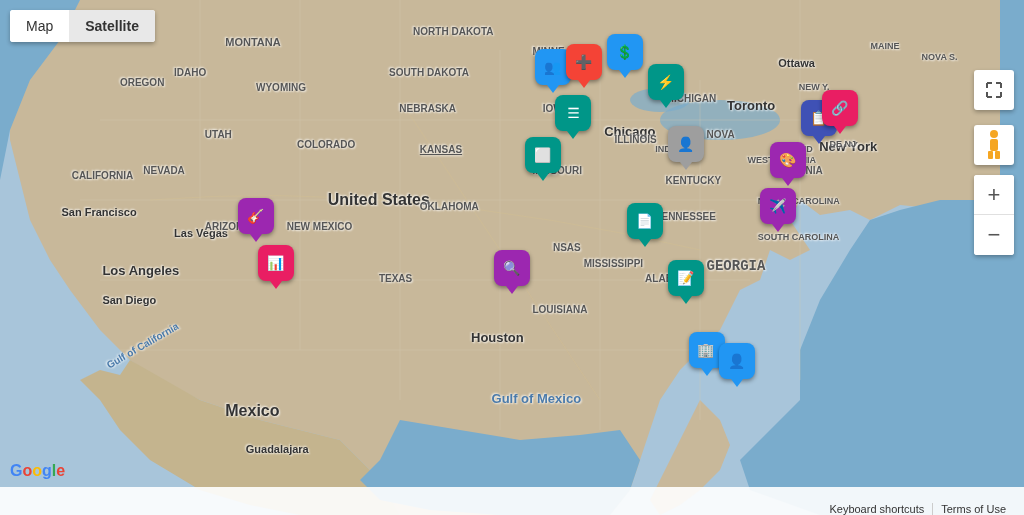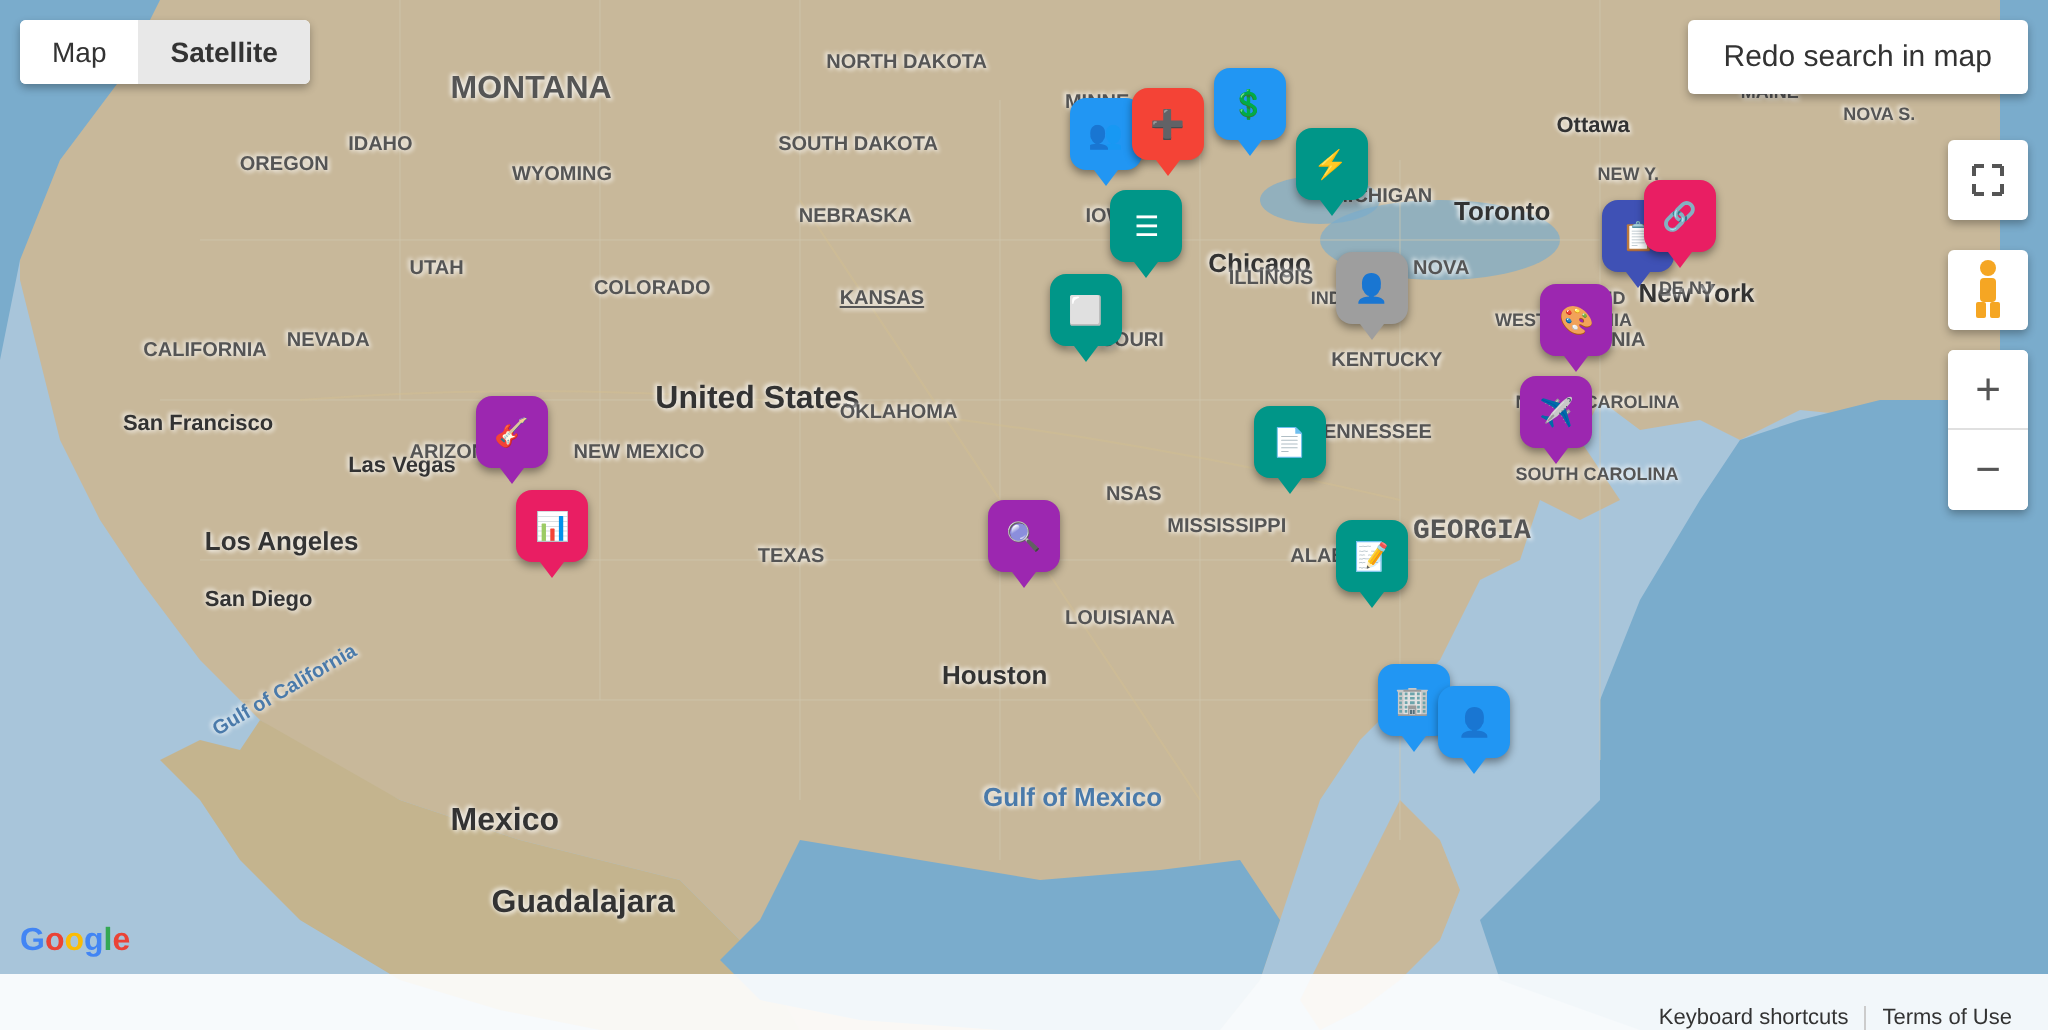--- a/index.html
+++ b/index.html
@@ -298,21 +298,21 @@
   <div class="map-label large" style="top:78%;left:22%;">Mexico</div>
   <div class="map-label medium" style="top:24%;left:59%;">Chicago</div>
   <div class="map-label medium" style="top:27%;left:80%;">New York</div>
   <div class="map-label medium" style="top:19%;left:71%;">Toronto</div>
   <div class="map-label medium" style="top:64%;left:46%;">Houston</div>
   <div class="map-label medium" style="top:51%;left:10%;">Los Angeles</div>
   <div class="map-label" style="top:40%;left:6%;font-size:11px;">San Francisco</div>
   <div class="map-label" style="top:57%;left:10%;font-size:11px;">San Diego</div>
   <div class="map-label" style="top:44%;left:17%;font-size:11px;">Las Vegas</div>
   <div class="map-label" style="top:11%;left:76%;font-size:11px;">Ottawa</div>
-  <div class="map-label" style="top:7%;left:22%;font-size:16px;color:#555;">MONTANA</div>
+  <div class="map-label" style="top:7%;left:22%;font-size:11px;color:#555;">MONTANA</div>
   <div class="map-label" style="top:5%;left:38%;font-size:10px;color:#555;padding-left:24px;">NORTH DAKOTA</div>
   <div class="map-label" style="top:13%;left:38%;font-size:10px;color:#555;">SOUTH DAKOTA</div>
   <div class="map-label" style="top:20%;left:39%;font-size:10px;color:#555;">NEBRASKA</div>
   <div class="map-label" style="top:28%;left:41%;font-size:10px;color:#555;text-decoration:underline;">KANSAS</div>
   <div class="map-label" style="top:39%;left:41%;font-size:10px;color:#555;">OKLAHOMA</div>
   <div class="map-label" style="top:53%;left:37%;font-size:10px;color:#555;">TEXAS</div>
   <div class="map-label" style="top:59%;left:52%;font-size:10px;color:#555;">LOUISIANA</div>
   <div class="map-label" style="top:53%;left:63%;font-size:10px;color:#555;">ALABAMA</div>
   <div class="map-label" style="top:50%;left:57%;font-size:10px;color:#555;">MISSISSIPPI</div>
   <div class="map-label" style="top:32%;left:52%;font-size:10px;color:#555;">MISSOURI</div>
@@ -341,21 +341,21 @@
   <div class="map-label" style="top:20%;left:53%;font-size:10px;color:#555;">IOWA</div>
   <div class="map-label" style="top:47%;left:54%;font-size:10px;color:#555;">NSAS</div>
   <div class="map-label" style="top:23%;left:76%;font-size:9px;color:#555;margin-left:34px;">PEN.</div>
   <div class="map-label" style="top:28%;left:78%;font-size:9px;color:#555;">MD</div>
   <div class="map-label" style="top:27%;left:81%;font-size:9px;color:#555;">DE NJ</div>
   <div class="map-label" style="top:16%;left:78%;font-size:9px;color:#555;">NEW Y.</div>
   <div class="map-label" style="top:8%;left:85%;font-size:9px;color:#555;">MAINE</div>
   <div class="map-label" style="top:10%;left:90%;font-size:9px;color:#555;">NOVA S.</div>
   <div class="map-label medium" style="top:76%;left:48%;color:#4a7aaa;">Gulf of Mexico</div>
   <div class="map-label" style="top:66%;left:10%;font-size:10px;color:#4a7aaa;transform:rotate(-30deg);">Gulf of California</div>
-  <div class="map-label" style="top:86%;left:24%;font-size:16px;">Guadalajara</div>
+  <div class="map-label" style="top:86%;left:24%;font-size:11px;">Guadalajara</div>
 
   <div class="marker" style="top:13%;left:54%;">
     <div class="marker-icon marker-blue" style="font-size:14px;">👥</div>
   </div>
 
   <div class="marker" style="top:12%;left:57%;">
     <div class="marker-icon marker-red" style="font-size:14px;">➕</div>
   </div>
 
   <div class="marker" style="top:10%;left:61%;">
@@ -420,21 +420,20 @@
 
   <div class="marker" style="top:16%;left:65%;">
     <div class="marker-icon marker-teal" style="font-size:14px;">⚡</div>
   </div>
 
   <div id="map-type-control">
     <button class="map-type-btn">Map</button>
     <button class="map-type-btn active">Satellite</button>
   </div>
 
-  <button id="redo-search-btn">Redo search in map</button>
 
   <div id="right-controls">
     <button class="map-control-btn" id="fullscreen-btn">
       <svg width="20" height="20" viewBox="0 0 20 20" fill="none" stroke="#555" stroke-width="2">
         <path d="M3 3h5M3 3v5M17 3h-5M17 3v5M3 17h5M3 17v-5M17 17h-5M17 17v-5"></path>
       </svg>
     </button>
 
     <button class="map-control-btn" id="street-view-btn">
       <svg width="24" height="32" viewBox="0 0 24 32" fill="none" xmlns="http://www.w3.org/2000/svg">

